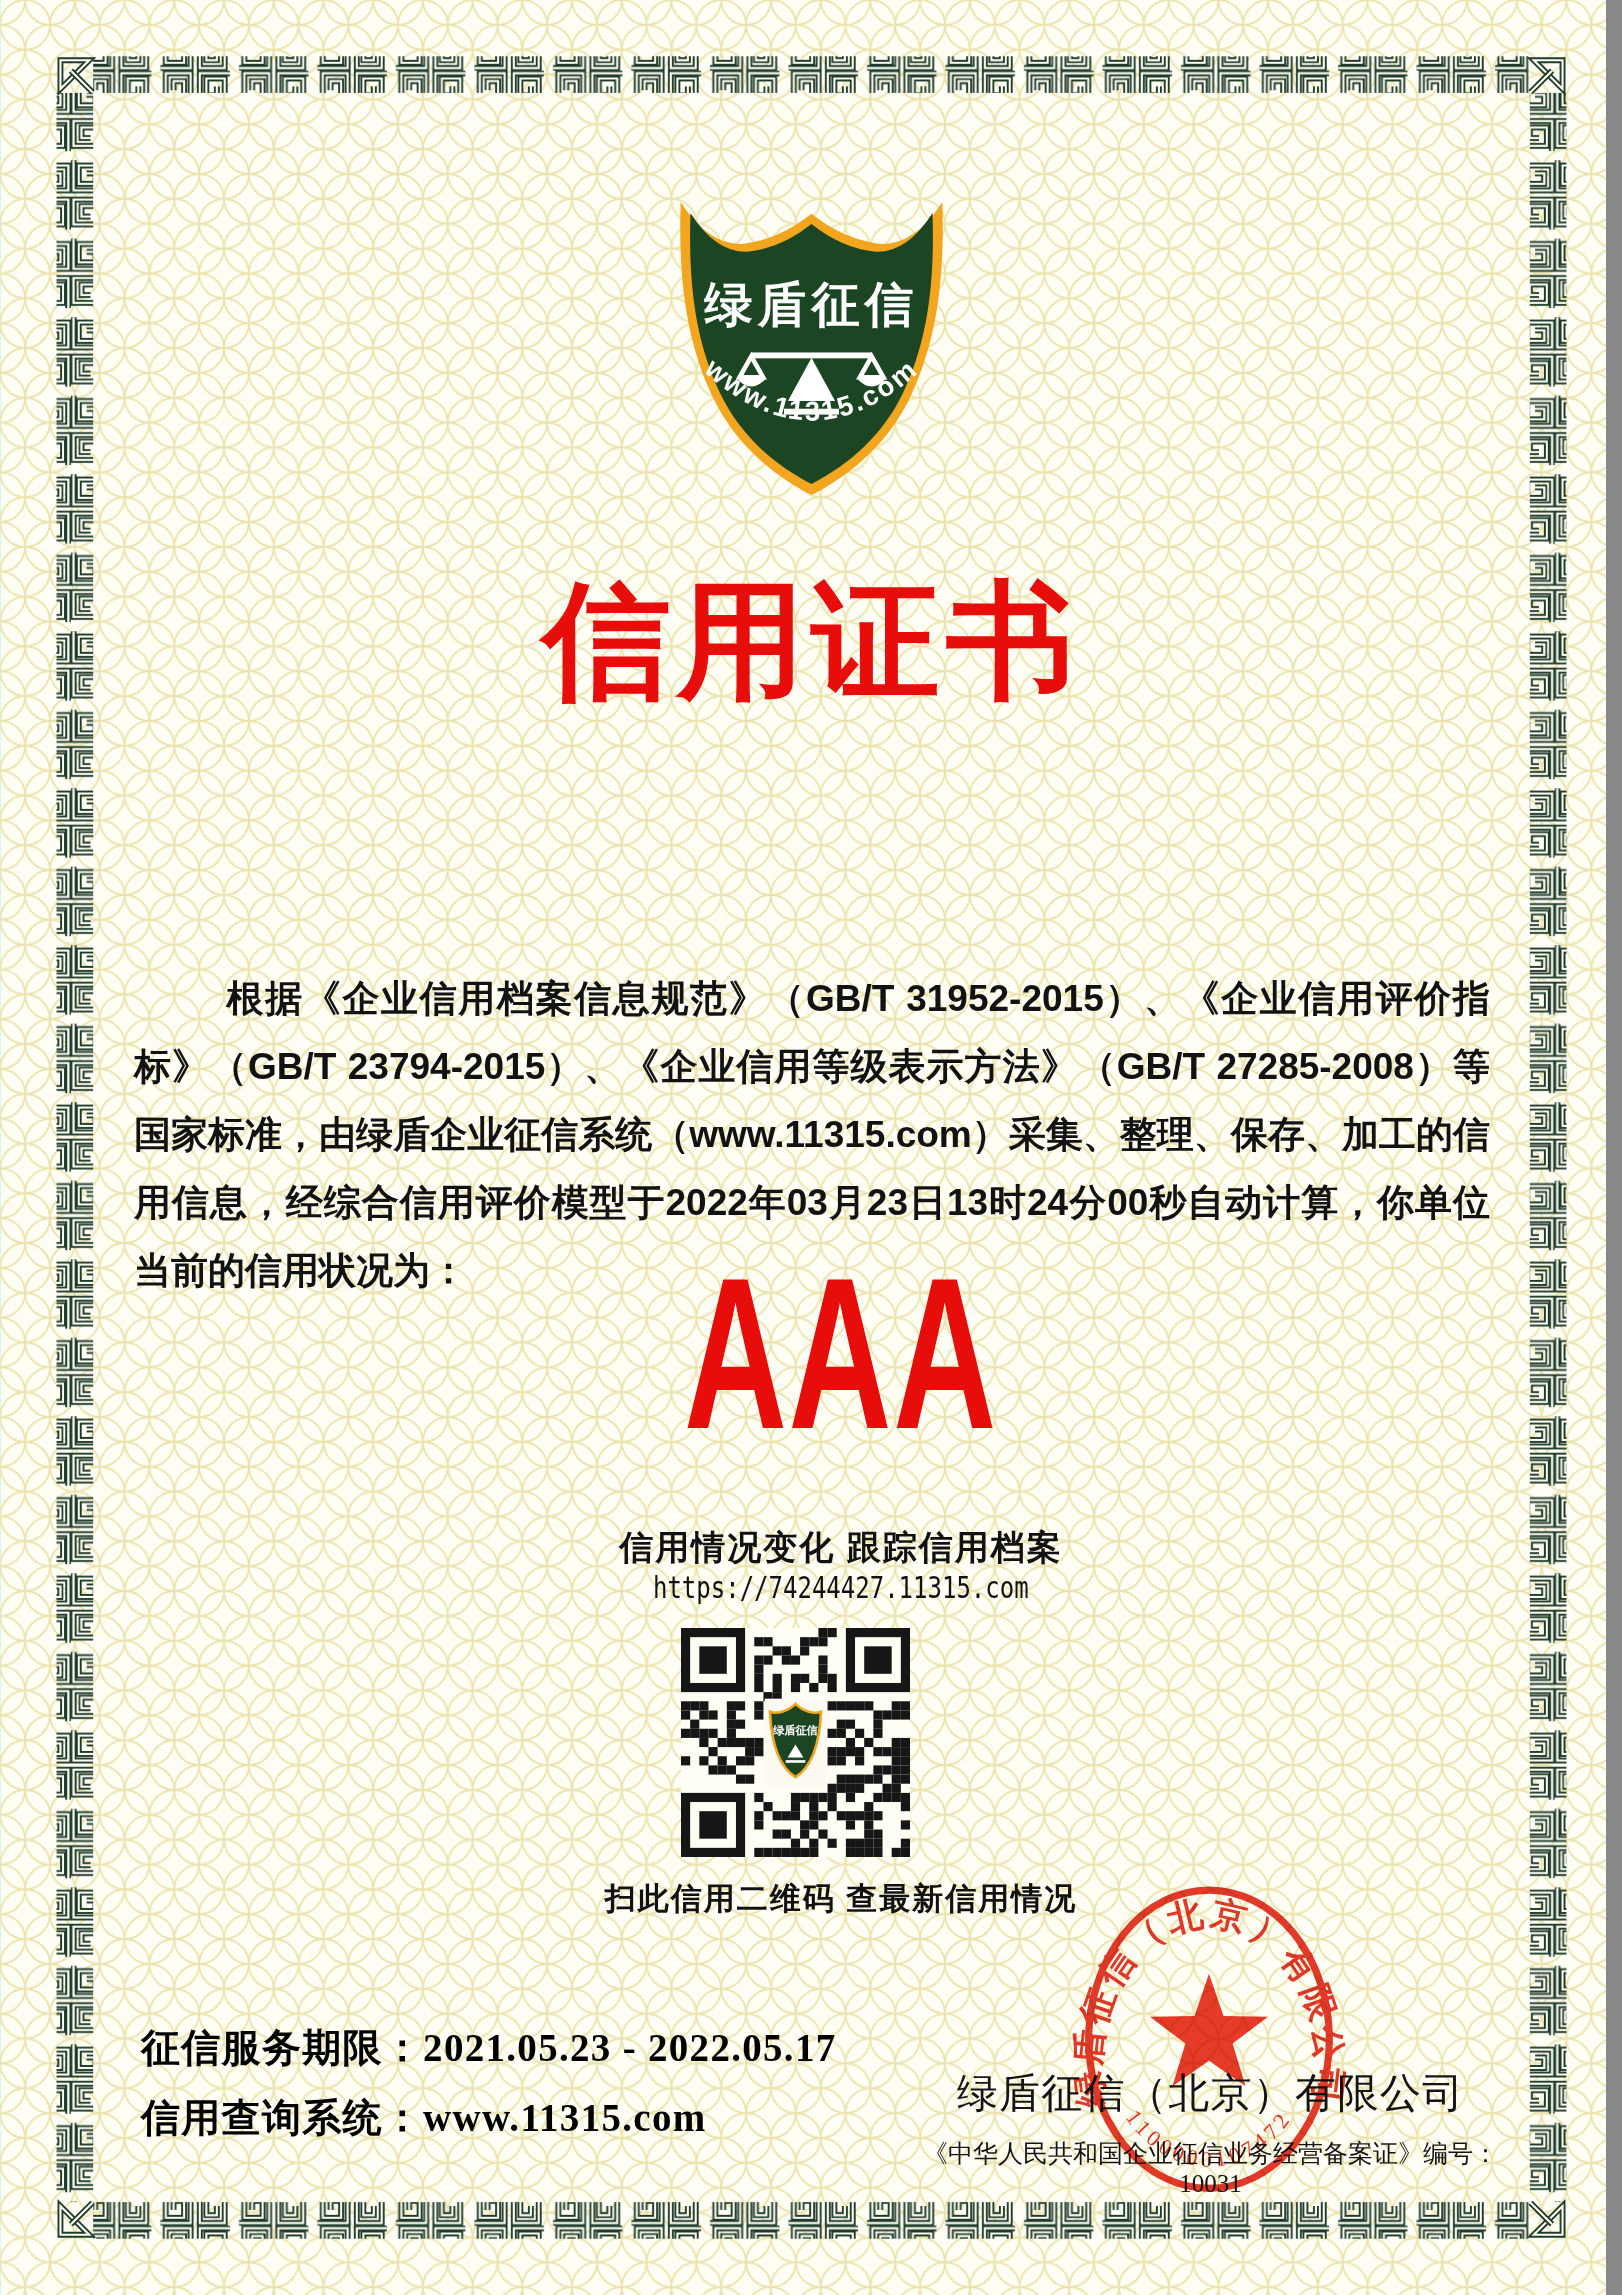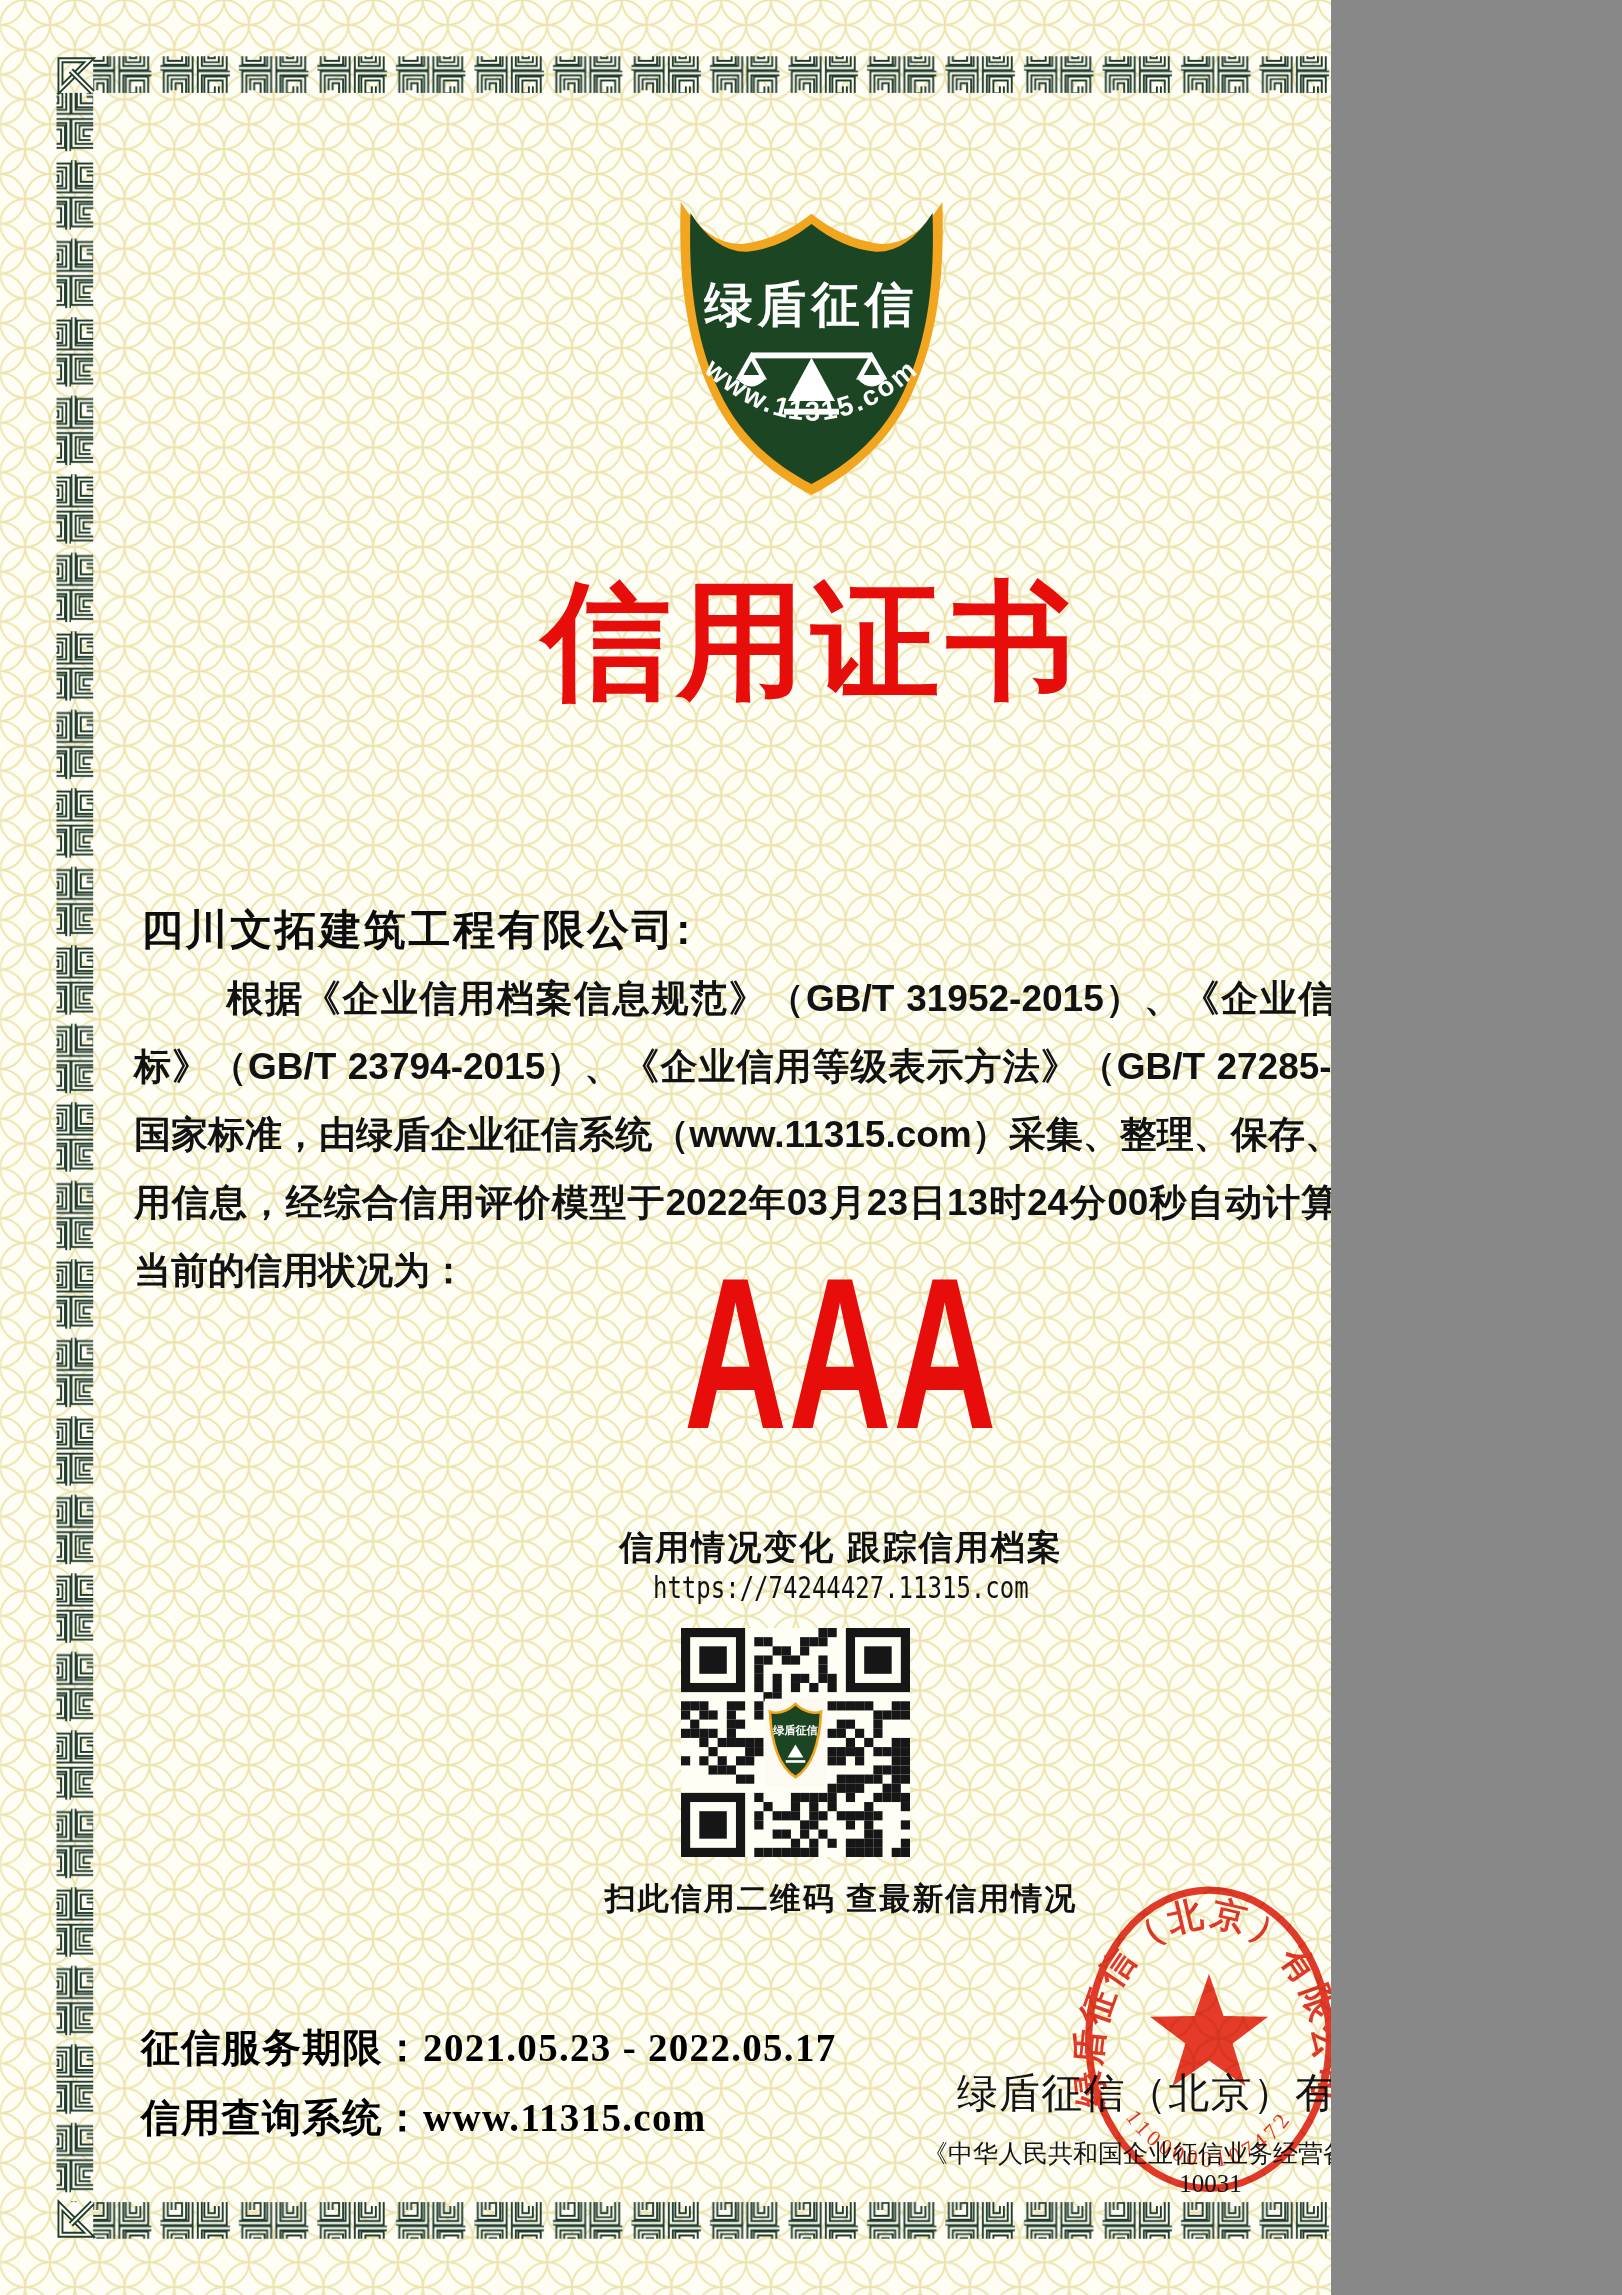--- a/index.html
+++ b/index.html
@@ -1,19 +1,19 @@
 <!DOCTYPE html>
 <html style="font-size:10.5px"><head>
 <meta charset="utf-8">
 <style>
   html,body{margin:0;padding:0;background:#888;}
   .page{
     position:relative;
-    width:1331px;height:2295px;
-    background:#ffffff;
+    width:1606px;height:2295px;
+    background:#5eead4;
     overflow:hidden;
     font-family:"Liberation Sans", sans-serif;
   }
   .bg-svg{position:absolute;left:0;top:0;width:1623px;height:2295px;display:block;}
   .abs{position:absolute;}
   .center-col{left:0;width:1594px;text-align:center;margin-left:44px;}
   .title{
     top:575px;left:0;width:1623px;text-align:center;
     font-family:"Liberation Serif", serif;
     font-size:128px;font-weight:bold;color:#e60d0a;
@@ -145,21 +145,20 @@
     </g>
     <path id="surl" d="M 48,288 Q 210,432 372,288" fill="none" stroke="none"></path>
     <text font-size="42" font-weight="bold" fill="#ffffff" letter-spacing="4" font-family="Liberation Sans, sans-serif">
       <textPath href="#surl" startOffset="50%" text-anchor="middle">www.11315.com</textPath>
     </text>
   </svg>
 
   <div class="abs title">信用证书</div>
 
 
-  <div class="abs company">四川文拓建筑工程有限公司:</div>
 
   <p class="abs body-par">根据《企业信用档案信息规范》（GB/T 31952-2015）、《企业信用评价指标》（GB/T 23794-2015）、《企业信用等级表示方法》（GB/T 27285-2008）等国家标准，由绿盾企业征信系统（www.11315.com）采集、整理、保存、加工的信用信息，经综合信用评价模型于2022年03月23日13时24分00秒自动计算，你单位当前的信用状况为：</p>
 
   <div class="abs center-col aaa">
     <span>AAA</span>
   </div>
 
   <div class="abs center-col track">信用情况变化 跟踪信用档案</div>
 
   <div class="abs center-col url-line">

